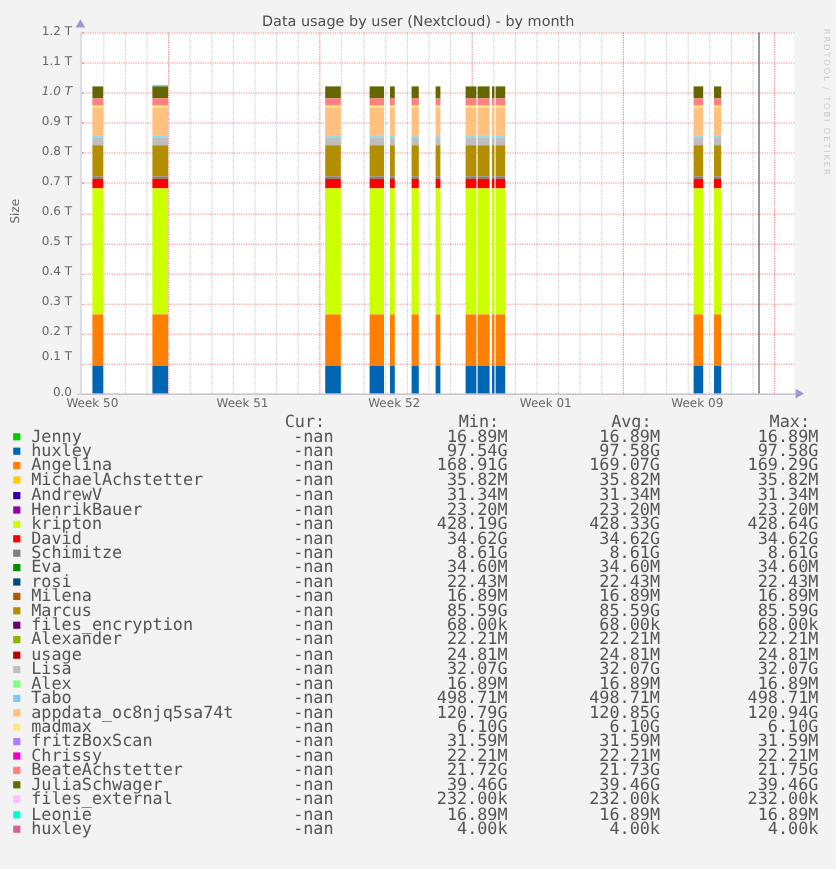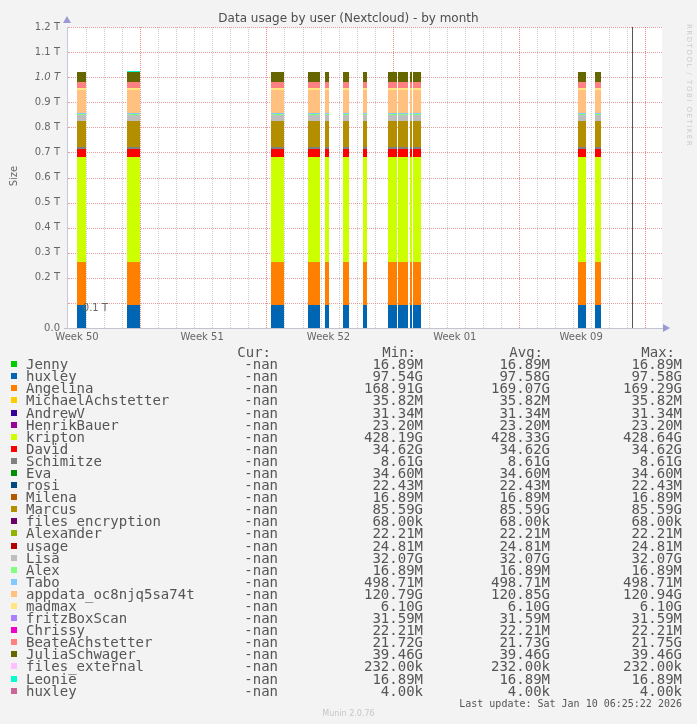--- a/index.html
+++ b/index.html
@@ -339,21 +339,21 @@
       <div class="ytick" style="top: 45.6px;">1.1 T</div>
       <div class="ytick" style="top: 70.7px; font-style: italic;">1.0 T</div>
       <div class="ytick" style="top: 95.7px;">0.9 T</div>
       <div class="ytick" style="top: 120.8px;">0.8 T</div>
       <div class="ytick" style="top: 145.9px;">0.7 T</div>
       <div class="ytick" style="top: 171px;">0.6 T</div>
       <div class="ytick" style="top: 196.1px; text-align: right;">0.5 T</div>
       <div class="ytick" style="top: 221.2px;">0.4 T</div>
       <div class="ytick" style="top: 246.2px;">0.3 T</div>
       <div class="ytick" style="top: 271.3px;">0.2 T</div>
-      <div class="ytick" style="top: 302px; margin-left: 48px;">0.1 T</div>
+      <div class="ytick" style="top: 292px;">0.1 T</div>
       <div class="ytick" style="top: 321.5px;">0.0</div>
     </div>
   <div id="xticks">
       <div class="xtick" style="left: 42px;">Week 50</div>
       <div class="xtick" style="left: 167.1px;">Week 51</div>
       <div class="xtick" style="left: 293.5px;">Week 52</div>
       <div class="xtick" style="left: 419.8px;">Week 01</div>
       <div class="xtick" style="left: 546.1px;">Week 09</div>
     </div>
 
@@ -584,15 +584,13 @@
       <div class="lrow">
         <div class="lsw" style="background: rgb(204, 102, 153);"></div>
         <div class="lname">huxley</div>
         <div class="lcur">-nan</div>
         <div class="lmin">4.00k</div>
         <div class="lavg">4.00k</div>
         <div class="lmax">4.00k</div>
       </div>
     </div>
 
-  <div class="last-update">Last update: Sat Jan 10 06:25:22 2026</div>
-  <div class="munin-version">Munin 2.0.76</div>
 </div>
 
 </body></html>

